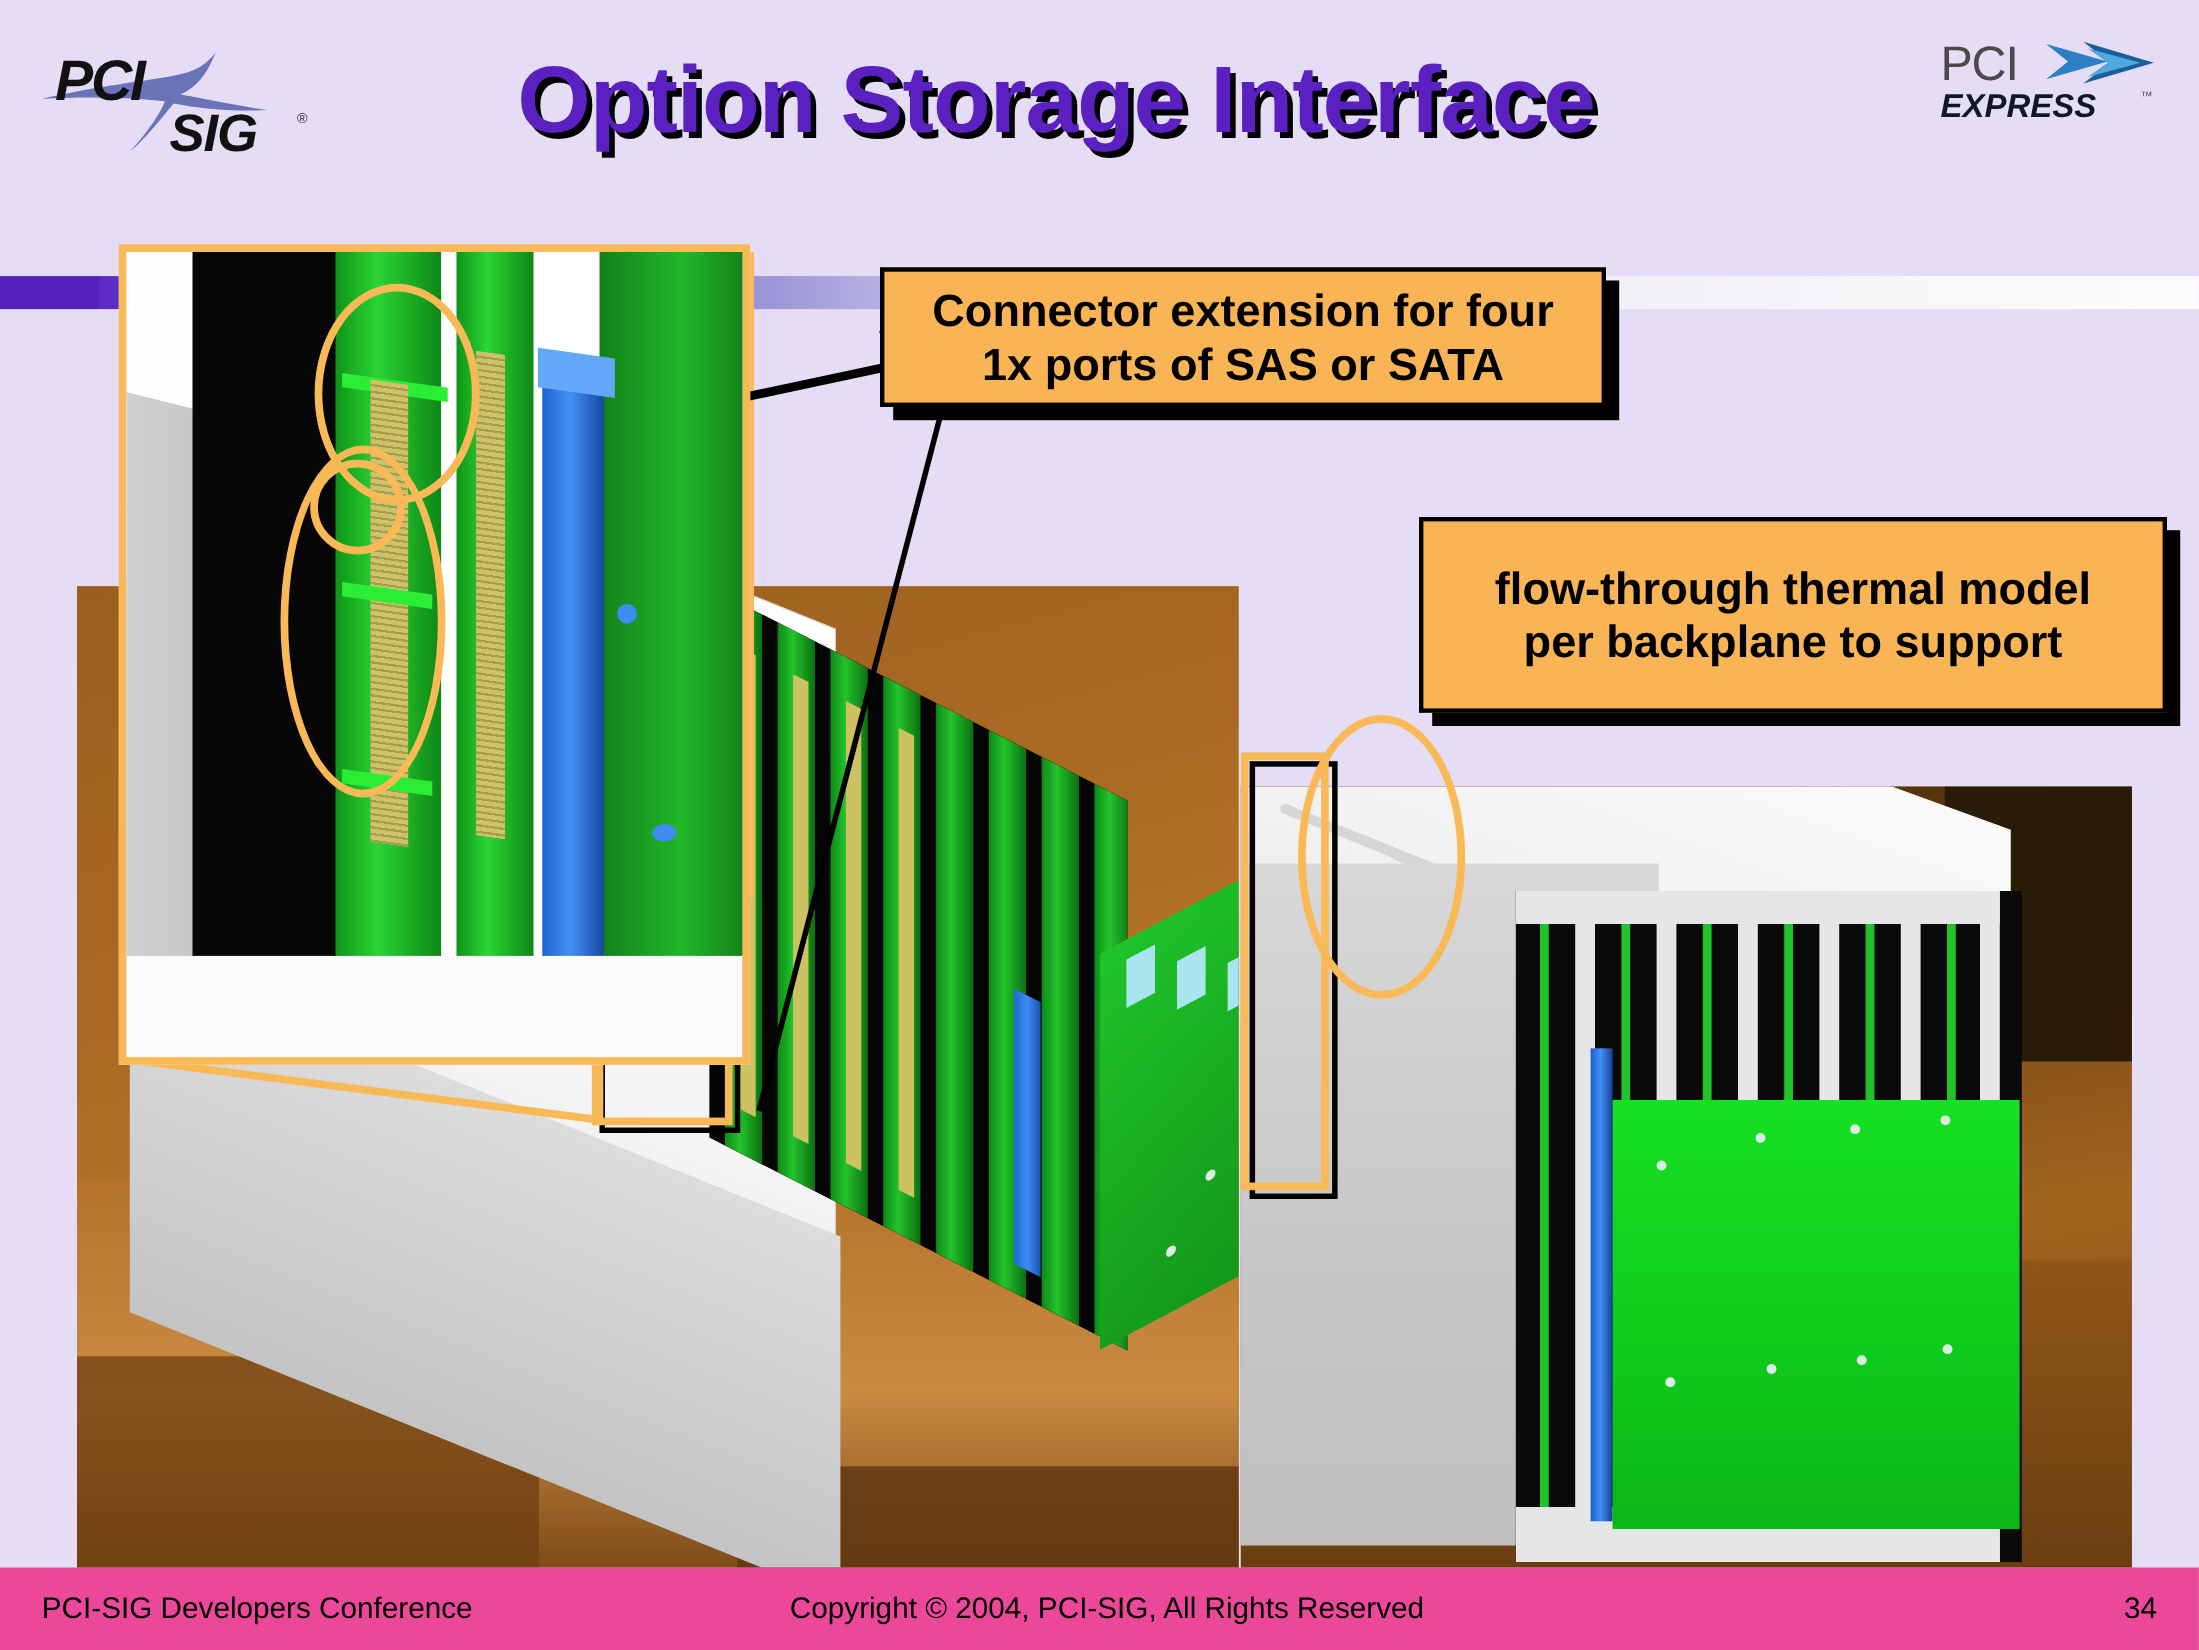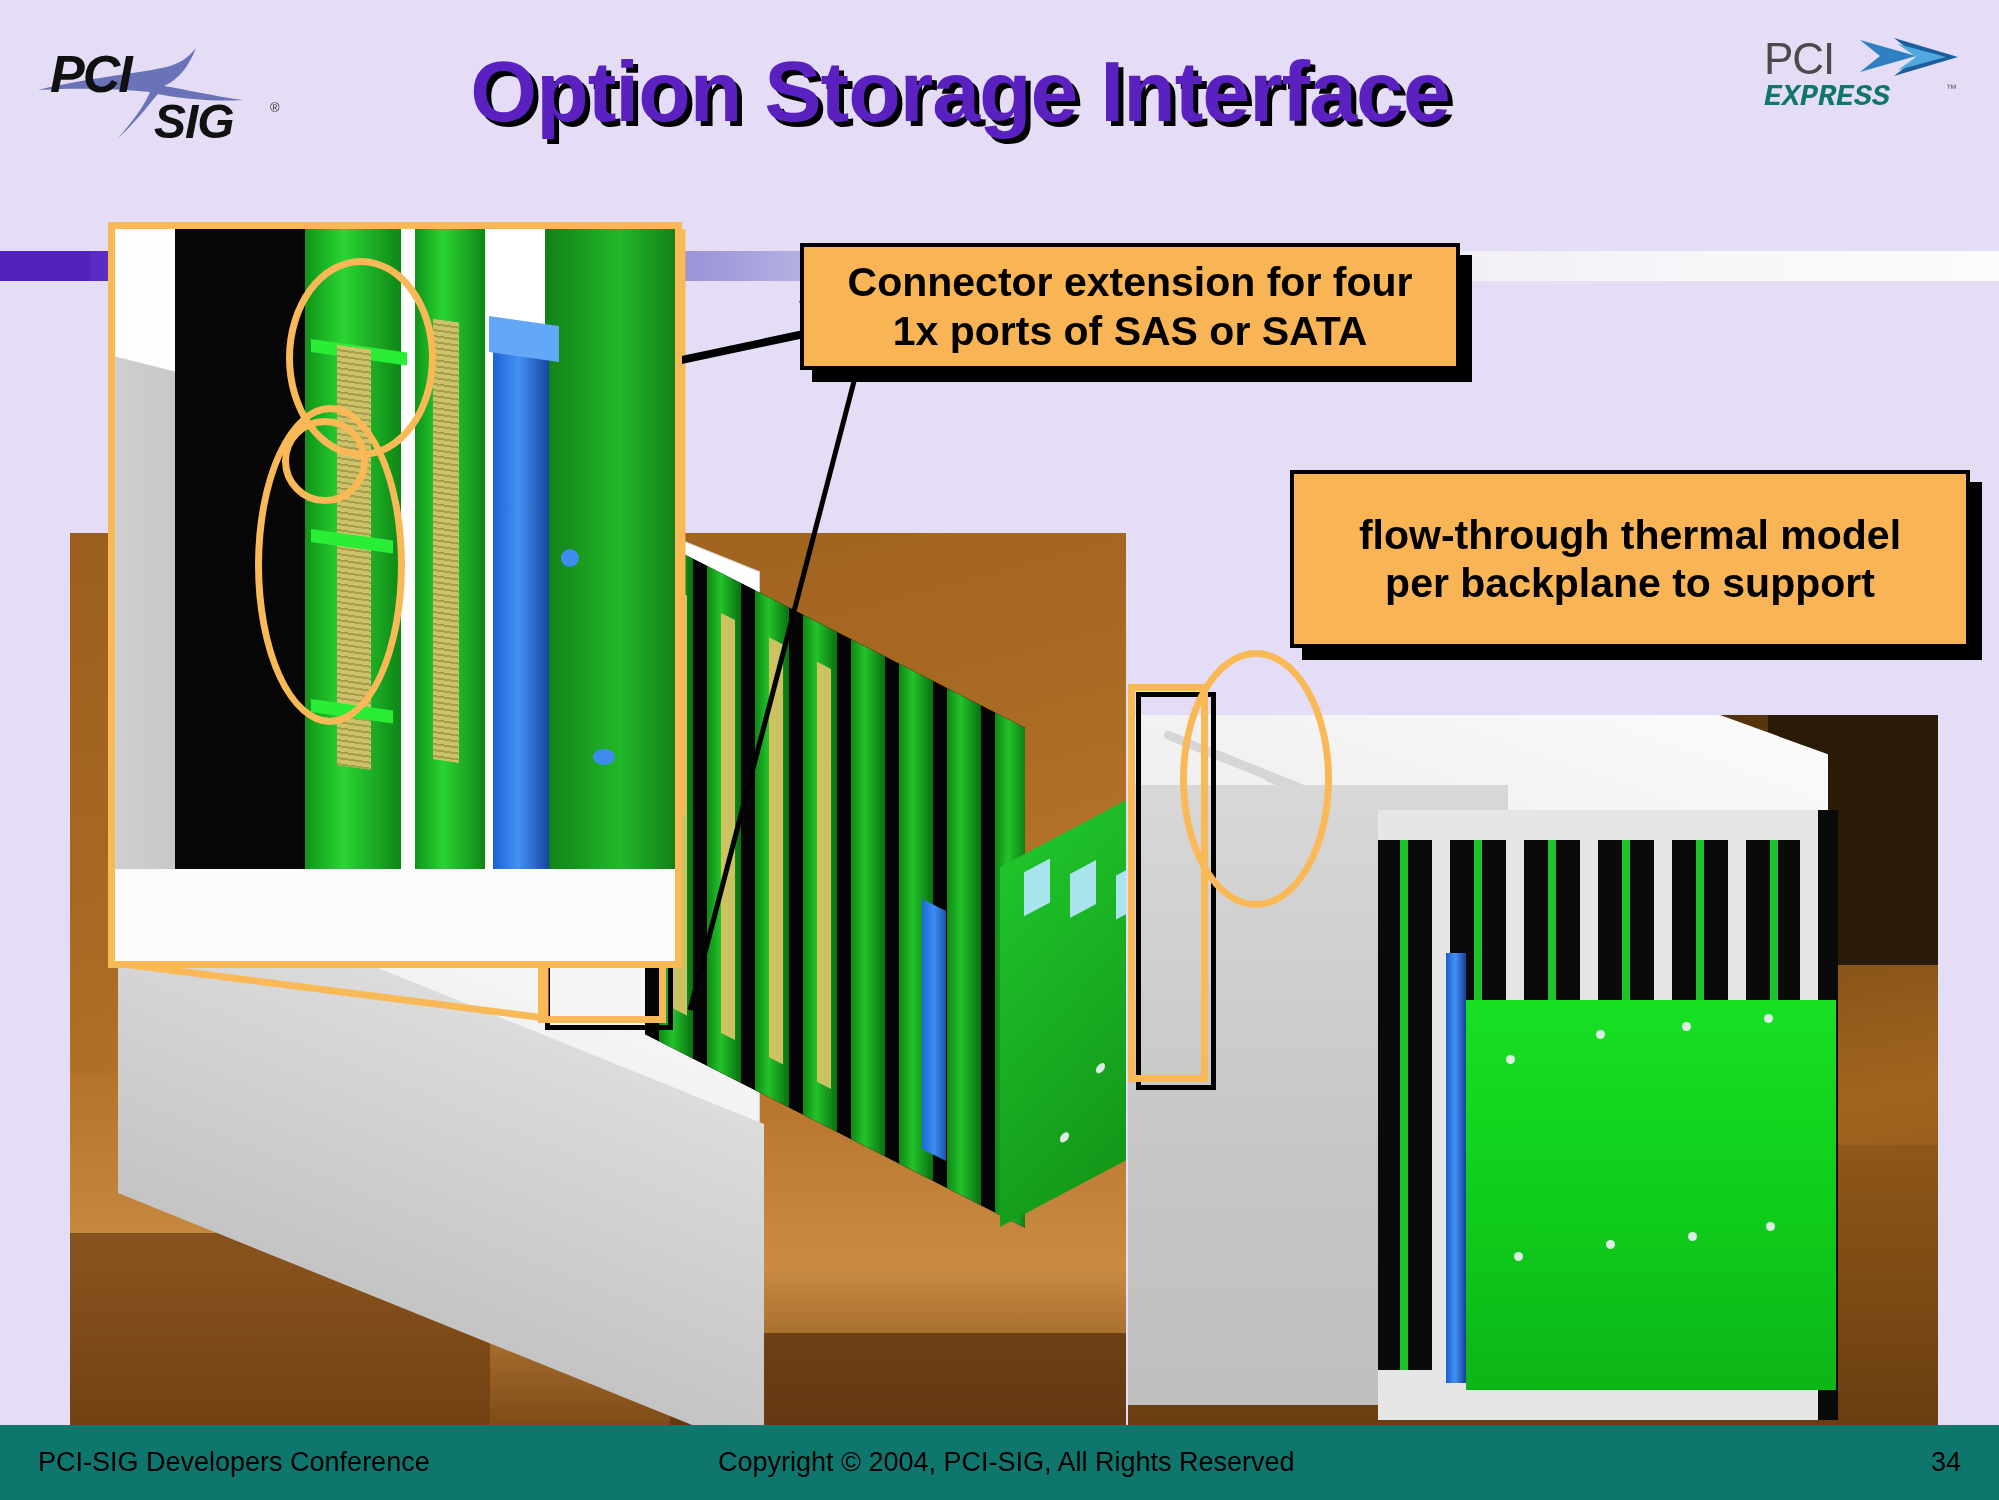--- a/index.html
+++ b/index.html
@@ -39,22 +39,22 @@
   }
 
   #pcie-logo { position:absolute; left:1762px; top:34px; width:200px; height:96px; }
   #pcie-logo .pcie-pci {
     position:absolute; left:2px; top:0px;
     font-size:44px; font-weight:normal; color:#4A4A4A;
     letter-spacing:-1px; font-family:"Liberation Sans", sans-serif;
   }
   #pcie-logo .pcie-express {
     position:absolute; left:2px; top:46px;
-    font-size:30px; font-weight:bold; font-style:italic; color:#0f766e;
-    letter-spacing:0px; font-family:Liberation Mono, monospace;
+    font-size:30px; font-weight:bold; font-style:italic; color:#0f172a;
+    letter-spacing:0px; font-family:Liberation Sans, sans-serif;
   }
   #pcie-logo .pcie-tm { position:absolute; left:184px; top:48px; font-size:11px; color:#555; }
   #pcie-logo .chev { position:absolute; }
 
   
   #title-band {
     position:absolute; left:0; top:251px; width:1999px; height:30px;
     background:linear-gradient(to right,
       #5321BC 0px, #5321BC 90px,
       #5A2BC4 90px, #6138CE 200px,
@@ -252,21 +252,21 @@
   .cshadow { position:absolute; background:#000; }
 
   #callout1 { left:800px; top:243px; width:660px; height:127px; font-size:41px; }
   #callout1-shadow { left:812px; top:255px; width:660px; height:127px; }
   #callout2 { left:1290px; top:470px; width:680px; height:178px; font-size:41px; }
   #callout2-shadow { left:1302px; top:482px; width:680px; height:178px; }
 
   
   #footer {
     position:absolute; left:0; top:1425px; width:1999px; height:75px;
-    background:#0f766e;
+    background:#ec4899;
   }
   #footer .f-left { position:absolute; left:38px; top:22px; font-size:27px; color:#000; }
   #footer .f-center { position:absolute; left:718px; top:22px; font-size:27px; color:#000; }
   #footer .f-right { position:absolute; right:38px; top:22px; font-size:27px; color:#000; }
 </style>
 </head>
 <body>
 
 <div id="header">
 

